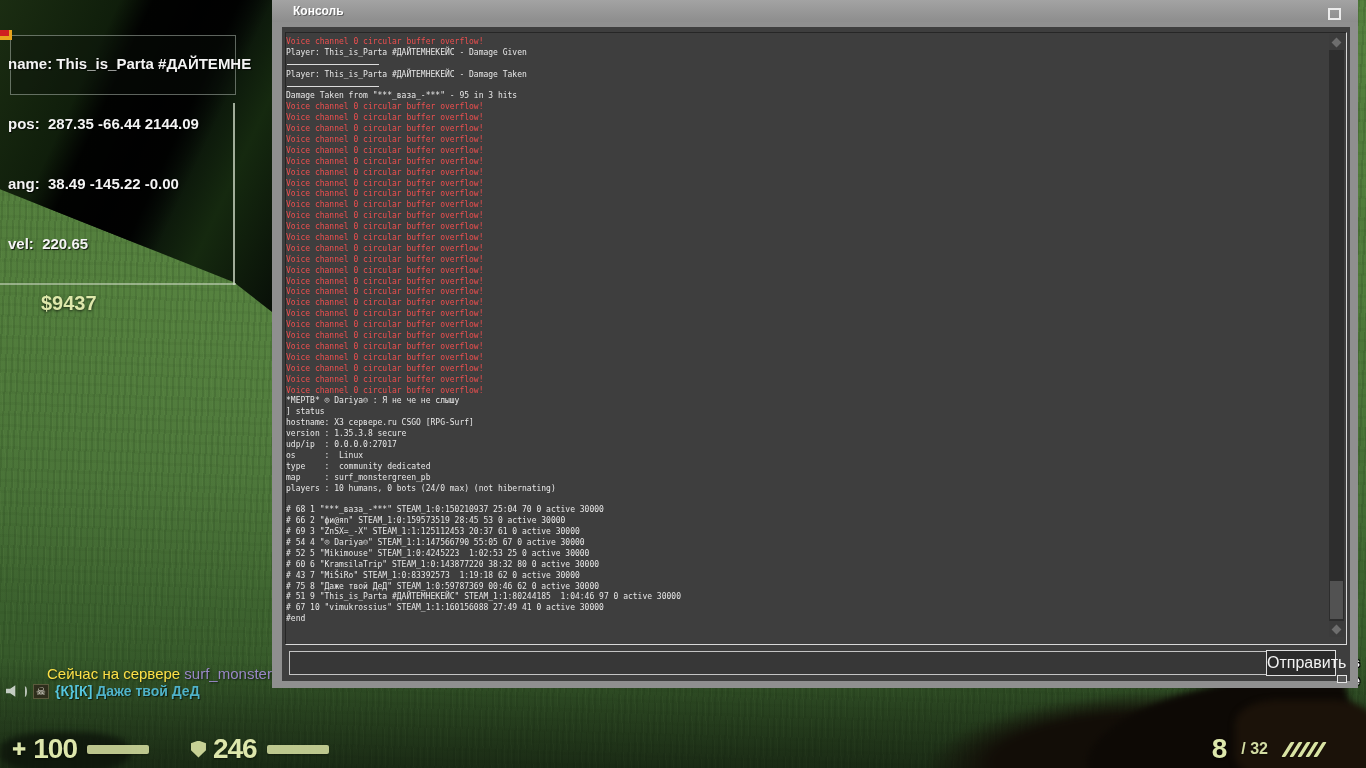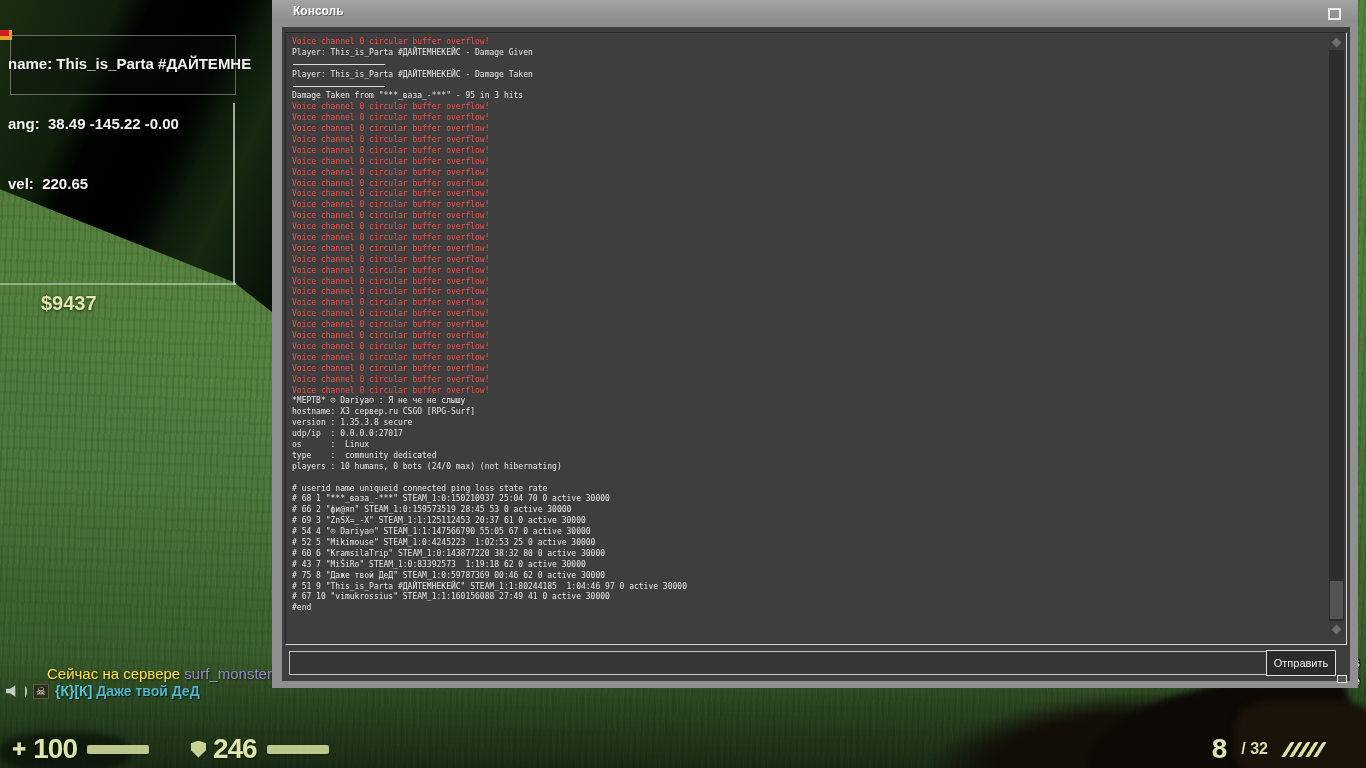--- a/index.html
+++ b/index.html
@@ -50,37 +50,37 @@
 
   
   .console { position:absolute; left:272px; top:0; width:1086px; height:688px; background:#8f8f8f; z-index:10; }
   .console-title { position:absolute; left:0; top:0; right:0; height:22px;
     background:linear-gradient(180deg,#a3a3a3,#8d8d8d); display:flex; align-items:center; padding-left:21px; }
   .console-title span { font-size:12px; font-weight:bold; color:#fff; text-shadow:1px 1px 0 rgba(60,60,60,.6); }
   .max-btn { position:absolute; right:17px; top:8px; width:13px; height:12px; border:2px solid #ececec; background:transparent; }
   .console-body { position:absolute; left:10px; right:8px; top:27px; bottom:7px; background:#3e3e3e; }
 
   .console-out { position:absolute; left:3px; right:3px; top:5px; height:613px; background:#3e3e3e;
-    border:1px solid; border-color:#262626 #d9d9d9 #d9d9d9 #262626; padding:4px 2px 0 6px; overflow:hidden; }
+    border:1px solid; border-color:#262626 #d9d9d9 #d9d9d9 #262626; padding:4px 2px 0 0; overflow:hidden; }
   .cline { height:10.9px; line-height:10.9px; font-family:"DejaVu Sans Mono","DejaVu Sans",monospace;
     font-size:8px; color:#e8e8e8; white-space:pre; }
   .cline.red { color:#ee4f4f; }
   .cline.divider { position:relative; }
   .cline.divider::after { content:""; position:absolute; left:1px; top:5px; width:92px; height:1px; background:#dcdcdc; }
 
   .scrollbar { position:absolute; top:2px; right:2px; bottom:2px; width:15px; background:#2d2d2d; }
   .sb-btn { position:absolute; left:0; width:15px; height:16px; background:#3c3c3c; display:flex; align-items:center; justify-content:center; }
   .sb-up { top:0; } .sb-down { bottom:0; }
   .sb-diamond { width:7px; height:7px; background:#6e6e6e; transform:rotate(45deg); }
   .sb-thumb { position:absolute; left:1px; width:13px; height:38px; bottom:18px; background:#525252; }
 
   .console-input { position:absolute; left:7px; bottom:6px; width:978px; height:24px;
     background:#373737; border:1px solid #c4c4c4; color:#e8e8e8; font-family:"DejaVu Sans Mono",monospace; font-size:11px; padding:0 5px; outline:none; }
   .send-btn { position:absolute; right:14px; bottom:5px; width:70px; height:26px; background:#2b2b2b;
-    border:1px solid #e0e0e0; color:#f2f2f2; font-size:11px; font-family:"Liberation Sans",sans-serif; cursor:pointer; }
+    border:1px solid #e0e0e0; color:#f2f2f2; font-size:16px; font-family:"Liberation Sans",sans-serif; cursor:pointer; }
   .grip { position:absolute; right:3px; bottom:-2px; width:10px; height:8px; border:1px solid #e6e6e6; background:#555; }
 
   
   .server-banner { position:absolute; left:47px; top:665px; font-size:15px; z-index:3;
     text-shadow:1px 1px 2px rgba(0,0,0,.65); }
   .server-banner .pfx { color:#fde047; }
   .server-banner .map { color:#9a87c7; }
 
   .voice-row { position:absolute; left:6px; top:683px; display:flex; align-items:center; gap:6px; z-index:3; }
   .speaker-icon { width:15px; height:13px; background:#d5dbd5; opacity:.9;
@@ -124,20 +124,21 @@
 <div class="vignette"></div>
 <div class="weapon-blob wb1"></div>
 <div class="weapon-blob wb2"></div>
 <div class="weapon-blob wb3"></div>
 <div class="weapon-blob wb4"></div>
 
 <div class="pos-box"></div>
 <div class="mini-flag"></div>
 <div class="pos-overlay">
   <div>name: This_is_Parta #ДАЙТЕМНЕ</div>
+  <div>pos:  287.35 -66.44 2144.09</div>
   <div>ang:  38.49 -145.22 -0.00</div>
   <div>vel:  220.65</div>
 </div>
 
 <div class="money">$9437</div>
 
 <div class="console">
   <div class="console-title">
     <span>Консоль</span>
   </div>
@@ -172,28 +173,29 @@
         <div class="cline red">Voice channel 0 circular buffer overflow!</div>
         <div class="cline red">Voice channel 0 circular buffer overflow!</div>
         <div class="cline red">Voice channel 0 circular buffer overflow!</div>
         <div class="cline red">Voice channel 0 circular buffer overflow!</div>
         <div class="cline red">Voice channel 0 circular buffer overflow!</div>
         <div class="cline red">Voice channel 0 circular buffer overflow!</div>
         <div class="cline red">Voice channel 0 circular buffer overflow!</div>
         <div class="cline red">Voice channel 0 circular buffer overflow!</div>
         <div class="cline red">Voice channel 0 circular buffer overflow!</div>
         <div class="cline white">*МЕРТВ* ☺ Dariya☺ : Я не че не слышу</div>
-        <div class="cline white">hostname: ХЗ сервер.ru CSGO [RPG-Surf]</div>
+        <div class="cline white">] status</div>
+        <div class="cline white">hostname: ХЗ сервере.ru CSGO [RPG-Surf]</div>
         <div class="cline white">version : 1.35.3.8 secure</div>
         <div class="cline white">udp/ip  : 0.0.0.0:27017</div>
         <div class="cline white">os      :  Linux</div>
         <div class="cline white">type    :  community dedicated</div>
+        <div class="cline white">map     : surf_monstergreen_pb</div>
         <div class="cline white">players : 10 humans, 0 bots (24/0 max) (not hibernating)</div>
         <div class="cline blank"></div>
-        <div class="cline white"># userid name uniqueid connected ping loss state rate</div>
         <div class="cline white"># 68 1 "***_ваза_-***" STEAM_1:0:150210937 25:04 70 0 active 30000</div>
         <div class="cline white"># 66 2 "фи@яn" STEAM_1:0:159573519 28:45 53 0 active 30000</div>
         <div class="cline white"># 69 3 "ZnSX=_-X" STEAM_1:1:125112453 20:37 61 0 active 30000</div>
         <div class="cline white"># 54 4 "☺ Dariya☺" STEAM_1:1:147566790 55:05 67 0 active 30000</div>
         <div class="cline white"># 52 5 "Mikimouse" STEAM_1:0:4245223  1:02:53 25 0 active 30000</div>
         <div class="cline white"># 60 6 "KramsilaTrip" STEAM_1:0:143877220 38:32 80 0 active 30000</div>
         <div class="cline white"># 43 7 "MiŠiRo" STEAM_1:0:83392573  1:19:18 62 0 active 30000</div>
         <div class="cline white"># 75 8 "Даже твой ДеД" STEAM_1:0:59787369 00:46 62 0 active 30000</div>
         <div class="cline white"># 51 9 "This_is_Parta #ДАЙТЕМНЕКЕЙС" STEAM_1:1:80244185  1:04:46 97 0 active 30000</div>
         <div class="cline white"># 67 10 "vimukrossius" STEAM_1:1:160156088 27:49 41 0 active 30000</div>

